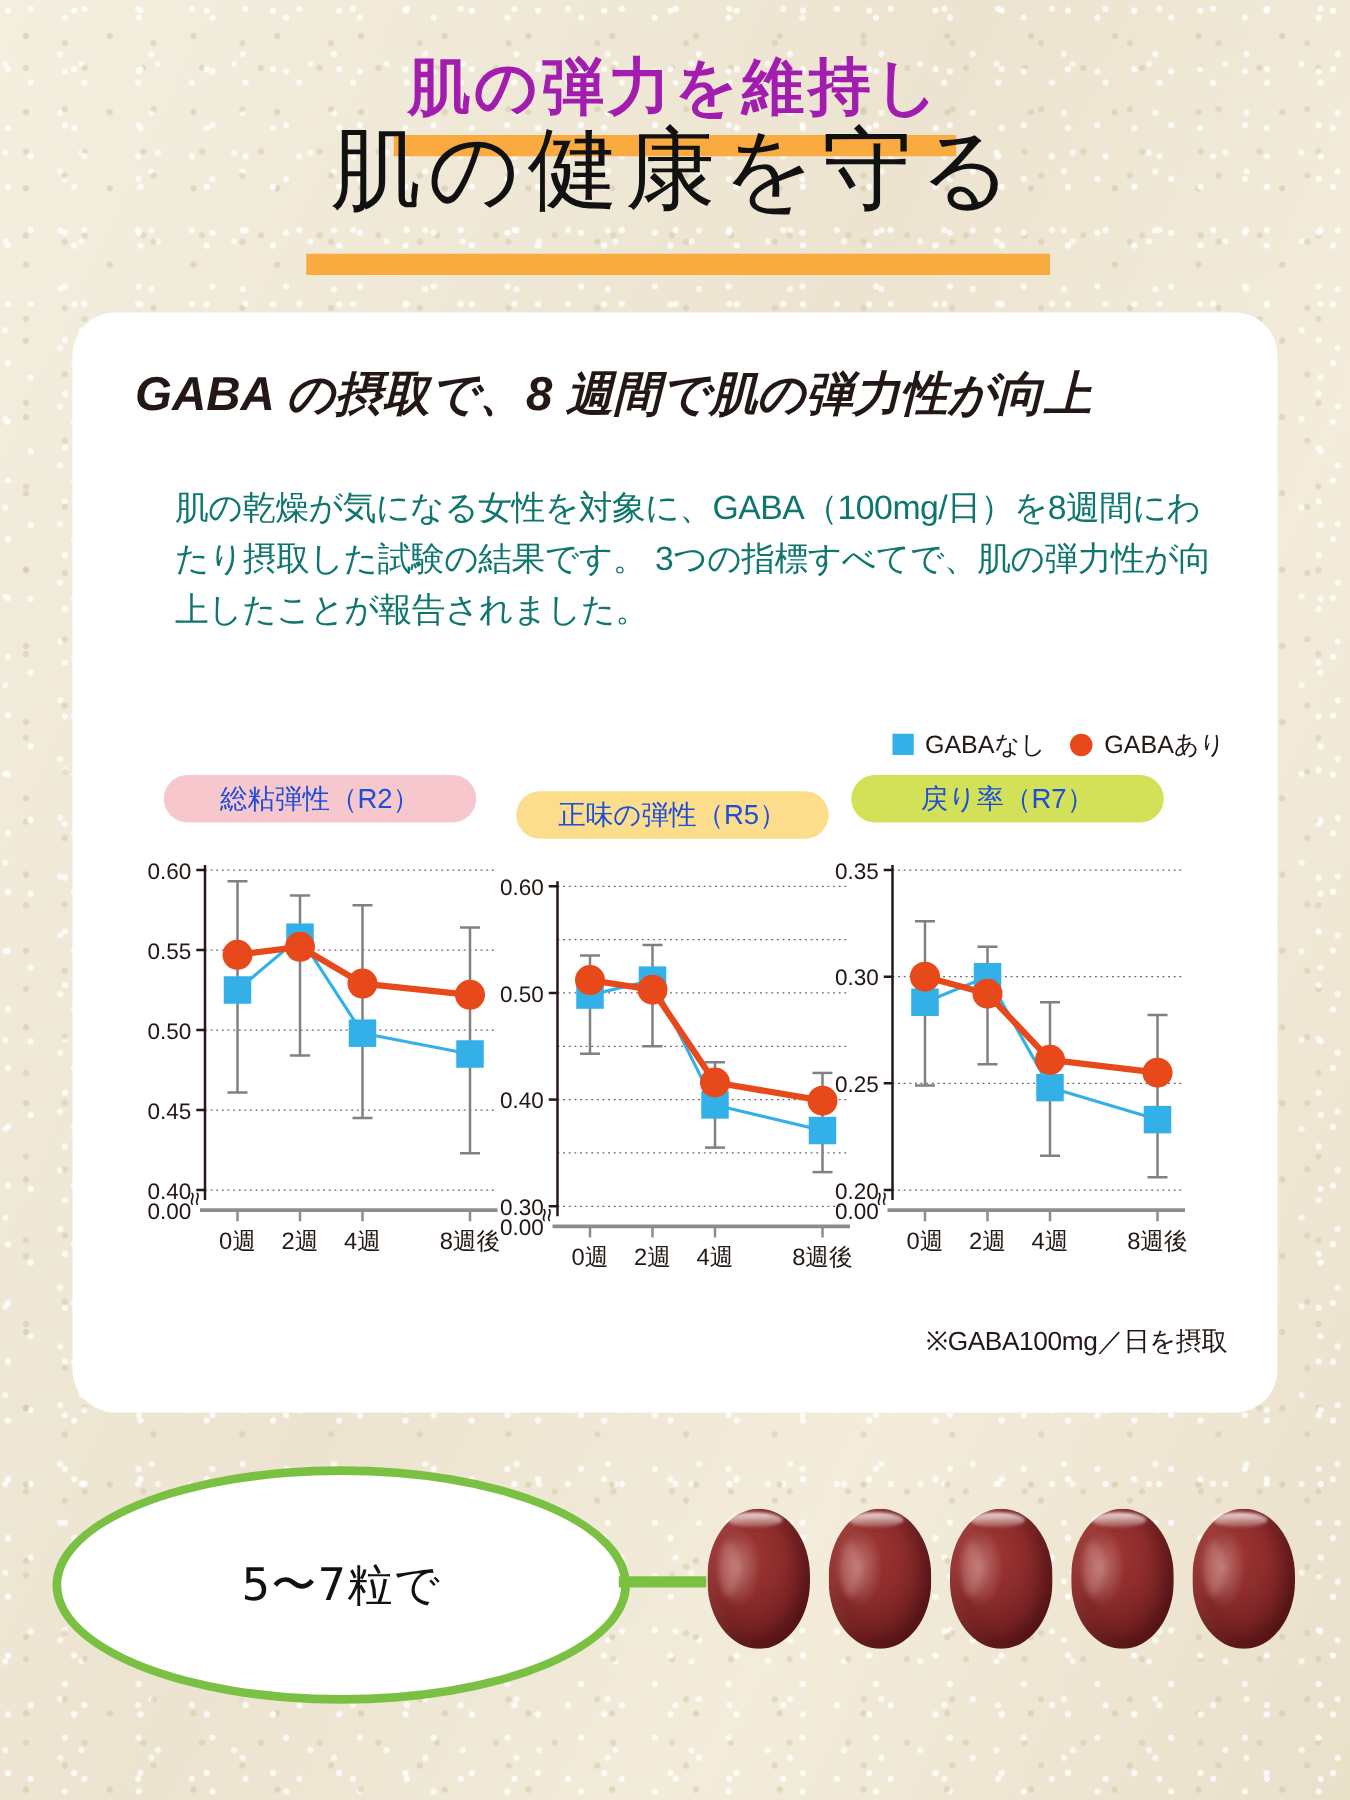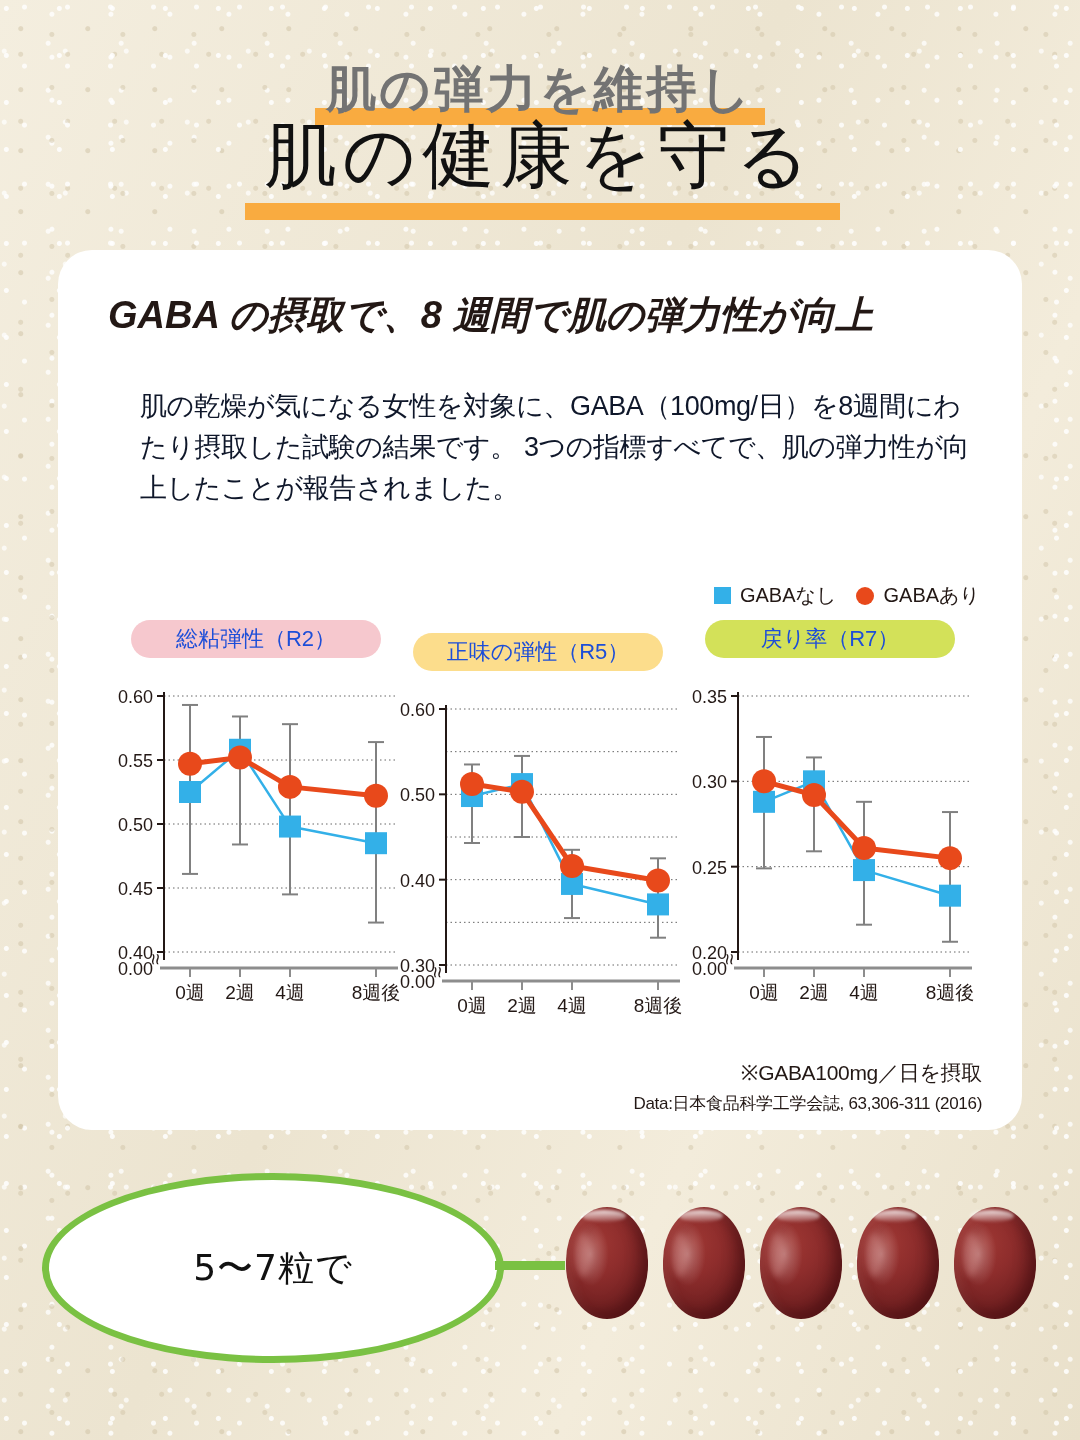--- a/index.html
+++ b/index.html
@@ -26,22 +26,22 @@
       linear-gradient(115deg, #f4eedf 0%, #ece4d0 45%, #f3ecdb 70%, #e9e0ca 100%);
     background-size: 53px 47px,67px 61px,43px 59px,71px 53px,59px 43px,47px 67px,61px 71px,73px 47px, 100% 100%;
     z-index:0;
   }
 
   
   .headline{ position:absolute; top:44px; left:0; width:1080px; text-align:center; z-index:3; }
   .head-line1{
     position:relative; display:inline-block;
     font-family:"DejaVu Sans", sans-serif;
-    font-size:50px; font-weight:700; color:#737373;
-    letter-spacing:3px; line-height:1.0;margin-top:20px;
+    font-size:50px; font-weight:700; color:#a21caf;
+    letter-spacing:3px; line-height:1.0;
   }
   .rule1{ position:absolute; left:315px; top:108px; width:450px; height:17px; background:#f9ab40; z-index:2;}
   .head-line2{
     position:relative; display:block; margin-top:4px;
     font-family:"DejaVu Sans", sans-serif;
     font-size:72px; font-weight:400; color:#111;
     letter-spacing:6px; line-height:1.05;
   }
   .rule2{ position:absolute; left:245px; top:203px; width:595px; height:17px; background:#f9ab40; z-index:2;}
 
@@ -50,35 +50,35 @@
     position:absolute; left:58px; top:250px; width:964px; height:880px;
     background:#fff; border-radius:34px; z-index:2;
   }
   .card-title{
     position:absolute; left:50px; top:40px; width:880px;
     font-size:38px; font-weight:700; color:#231815;
     letter-spacing:0px; white-space:nowrap;font-style:italic;
   }
   .card-body{
     position:absolute; left:82px; top:136px; width:830px;
-    font-size:27px; line-height:1.52; color:#0f172a; letter-spacing:-0.4px;
+    font-size:27px; line-height:1.52; color:#0f766e; letter-spacing:-0.4px;
   }
 
   
   .legend{ position:absolute; right:42px; top:332px; display:flex; align-items:center; gap:20px;padding-left:21px; }
   .legend-item{ display:flex; align-items:center; gap:9px; font-size:20px; color:#231815; }
   .lg-sq{ width:17px; height:17px; background:#33b0e8; display:inline-block; }
   .lg-ci{ width:18px; height:18px; border-radius:50%; background:#e8491b; display:inline-block; }
 
   
   .charts{ position:absolute; left:0; top:370px; width:964px; height:420px; }
   .panel{ position:absolute; top:0; width:300px; height:420px; }
   .panel.p0{ left:48px; }
   .panel.p1{ left:330px; }
-  .panel.p2{ left:622px; }
+  .panel.p2{ left:598px; }
   .panel-title{
     height:38px; border-radius:19px; display:flex; align-items:center; justify-content:center;
     font-size:22px; color:#1d4ed8; font-weight:500; letter-spacing:0px;
     margin:0 auto; width:250px;
   }
   .p0 .panel-title{ background:#f6c8ce; }
   .p1 .panel-title{ background:#fcdd8c;margin-top:13px; }
   .p2 .panel-title{ background:#d3e159; }
   .plot{ position:relative; margin-top:22px; width:300px; height:330px; }
   .plot svg{ display:block; }
@@ -308,21 +308,20 @@
             <circle cx="84" cy="101.33333333333334" r="12" fill="#e8491b"></circle>
             <circle cx="134" cy="114.98666666666668" r="12" fill="#e8491b"></circle>
             <circle cx="184" cy="167.89333333333332" r="12" fill="#e8491b"></circle>
             <circle cx="270" cy="178.13333333333333" r="12" fill="#e8491b"></circle>
           </svg>
         </div>
     </div>
   </div>
 
   <div class="note1">※GABA100mg／日を摂取</div>
-  <div class="note2">Data:日本食品科学工学会誌, 63,306-311 (2016)</div>
 </div>
 
 <div class="bottom">
   <div class="ellipse">
     <div>5〜7粒で</div>
   </div>
   <div class="connector"></div>
   <div class="pills">
       <div class="pill" style="left: 0px;"></div>
       <div class="pill" style="left: 97px;"></div>

